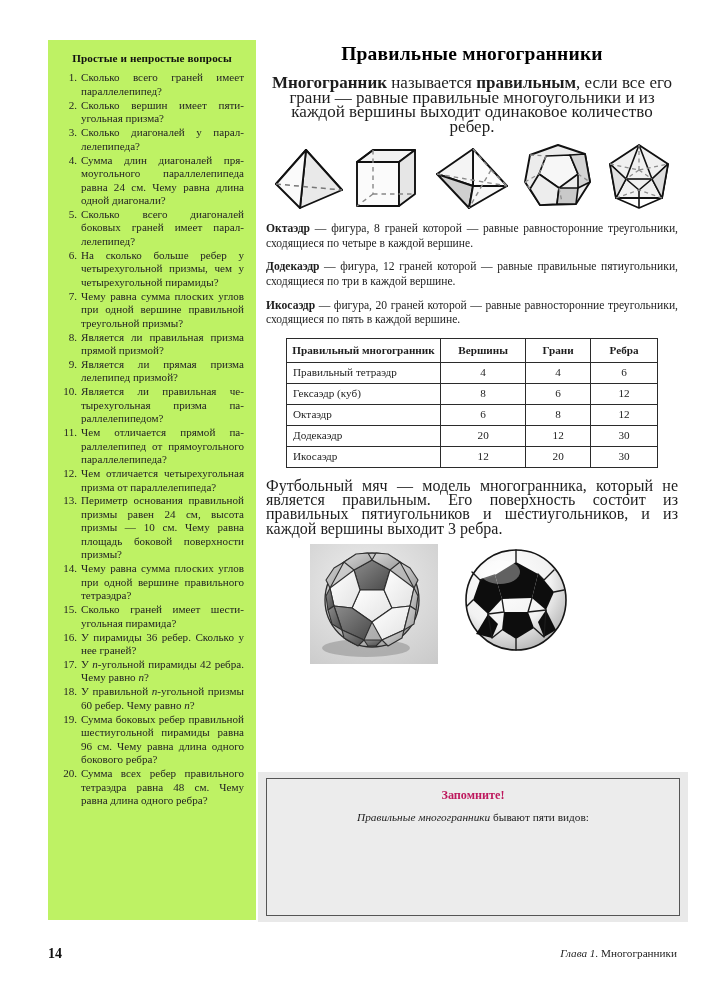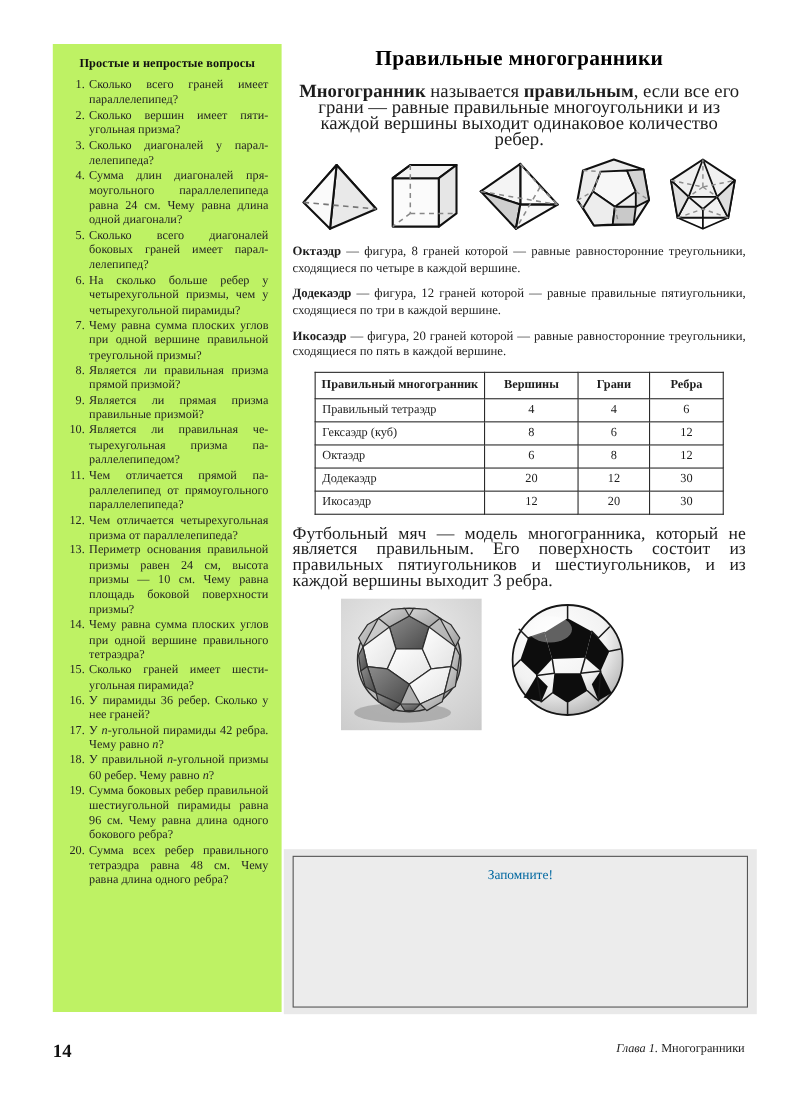--- a/index.html
+++ b/index.html
@@ -193,25 +193,25 @@
     left: 8px;
     top: 6px;
     width: 414px;
     height: 138px;
     box-sizing: border-box;
     border: 1.4px solid #555;
     background: #ececec;
     padding: 8px 12px 0 12px;
   }
   .remember-title {
-    font-weight: normal;
+    font-weight: bold;
     font-size: 12.2px;
     text-align: center;
     margin: 1px 0 8px 0;
-    color: #0369a1;
+    color: #be185d;
   }
   .remember-lead {
     font-size: 11.3px;
     text-align: center;
     margin: 0 0 1px 0;
     color: #1d1d1d;
   }
   .remember-lead i { font-style: italic; }
   .remember-body {
     font-size: 11.3px;
@@ -228,21 +228,21 @@
     left: 48px;
     right: 42px;
     top: 946px;
     height: 18px;
   }
   .folio {
     position: absolute;
     left: 0;
     top: 0;
     font-weight: bold;
-    font-size: 17px;
+    font-size: 14px;
     color: #111;
   }
   .running-head {
     position: absolute;
     right: 0;
     top: 1px;
     font-size: 11.2px;
     color: #1d1d1d;
   }
   .running-head i { font-style: italic; }
@@ -256,21 +256,21 @@
     <div class="sidebar-title">Простые и непростые вопросы</div>
     <ol class="q-list">
         <li>Сколько всего граней имеет параллелепипед?</li>
         <li>Сколько вершин имеет пяти­угольная призма?</li>
         <li>Сколько диагоналей у парал­лелепипеда?</li>
         <li>Сумма длин диагоналей пря­моугольного параллелепипе­да равна 24 см. Чему равна длина одной диагонали?</li>
         <li>Сколько всего диагоналей боковых граней имеет парал­лелепипед?</li>
         <li>На сколько больше ребер у четырехугольной призмы, чем у четырехугольной пи­рамиды?</li>
         <li>Чему равна сумма плоских углов при одной вершине правильной треугольной призмы?</li>
         <li>Является ли правильная приз­ма прямой призмой?</li>
-        <li>Является ли прямая призма правильные призмой?</li>
+        <li>Является ли прямая призма лелепипед призмой?</li>
         <li>Является ли правильная че­тырехугольная призма па­раллелепипедом?</li>
         <li>Чем отличается прямой па­раллелепипед от прямоуголь­ного параллелепипеда?</li>
         <li>Чем отличается четырех­угольная призма от паралле­лепипеда?</li>
         <li>Периметр основания пра­вильной призмы равен 24 см, высота призмы — 10 см. Чему равна площадь боковой по­верхности призмы?</li>
         <li>Чему равна сумма плоских углов при одной вершине правильного тетраэдра?</li>
         <li>Сколько граней имеет шести­угольная пирамида?</li>
         <li>У пирамиды 36 ребер. Сколь­ко у нее граней?</li>
         <li>У <em>n</em>-угольной пирамиды 42 ре­бра. Чему равно <em>n</em>?</li>
         <li>У правильной <em>n</em>-угольной приз­мы 60 ребер. Чему равно <em>n</em>?</li>
         <li>Сумма боковых ребер пра­вильной шестиугольной пира­миды равна 96 см. Чему равна длина одного бокового ребра?</li>
@@ -508,20 +508,21 @@
         </svg>
       </div>
 
     </div>
 
   </main>
 
   <section class="remember-outer">
     <div class="remember-box">
       <div class="remember-title">Запомните!</div>
+      <p class="remember-lead"><i>Правильные многогранники</i> бывают пяти видов:</p>
     </div>
   </section>
 
   <footer class="footer">
     <span class="folio">14</span>
     <span class="running-head"><i>Глава 1.</i> Многогранники</span>
   </footer>
 
 </div>
 

